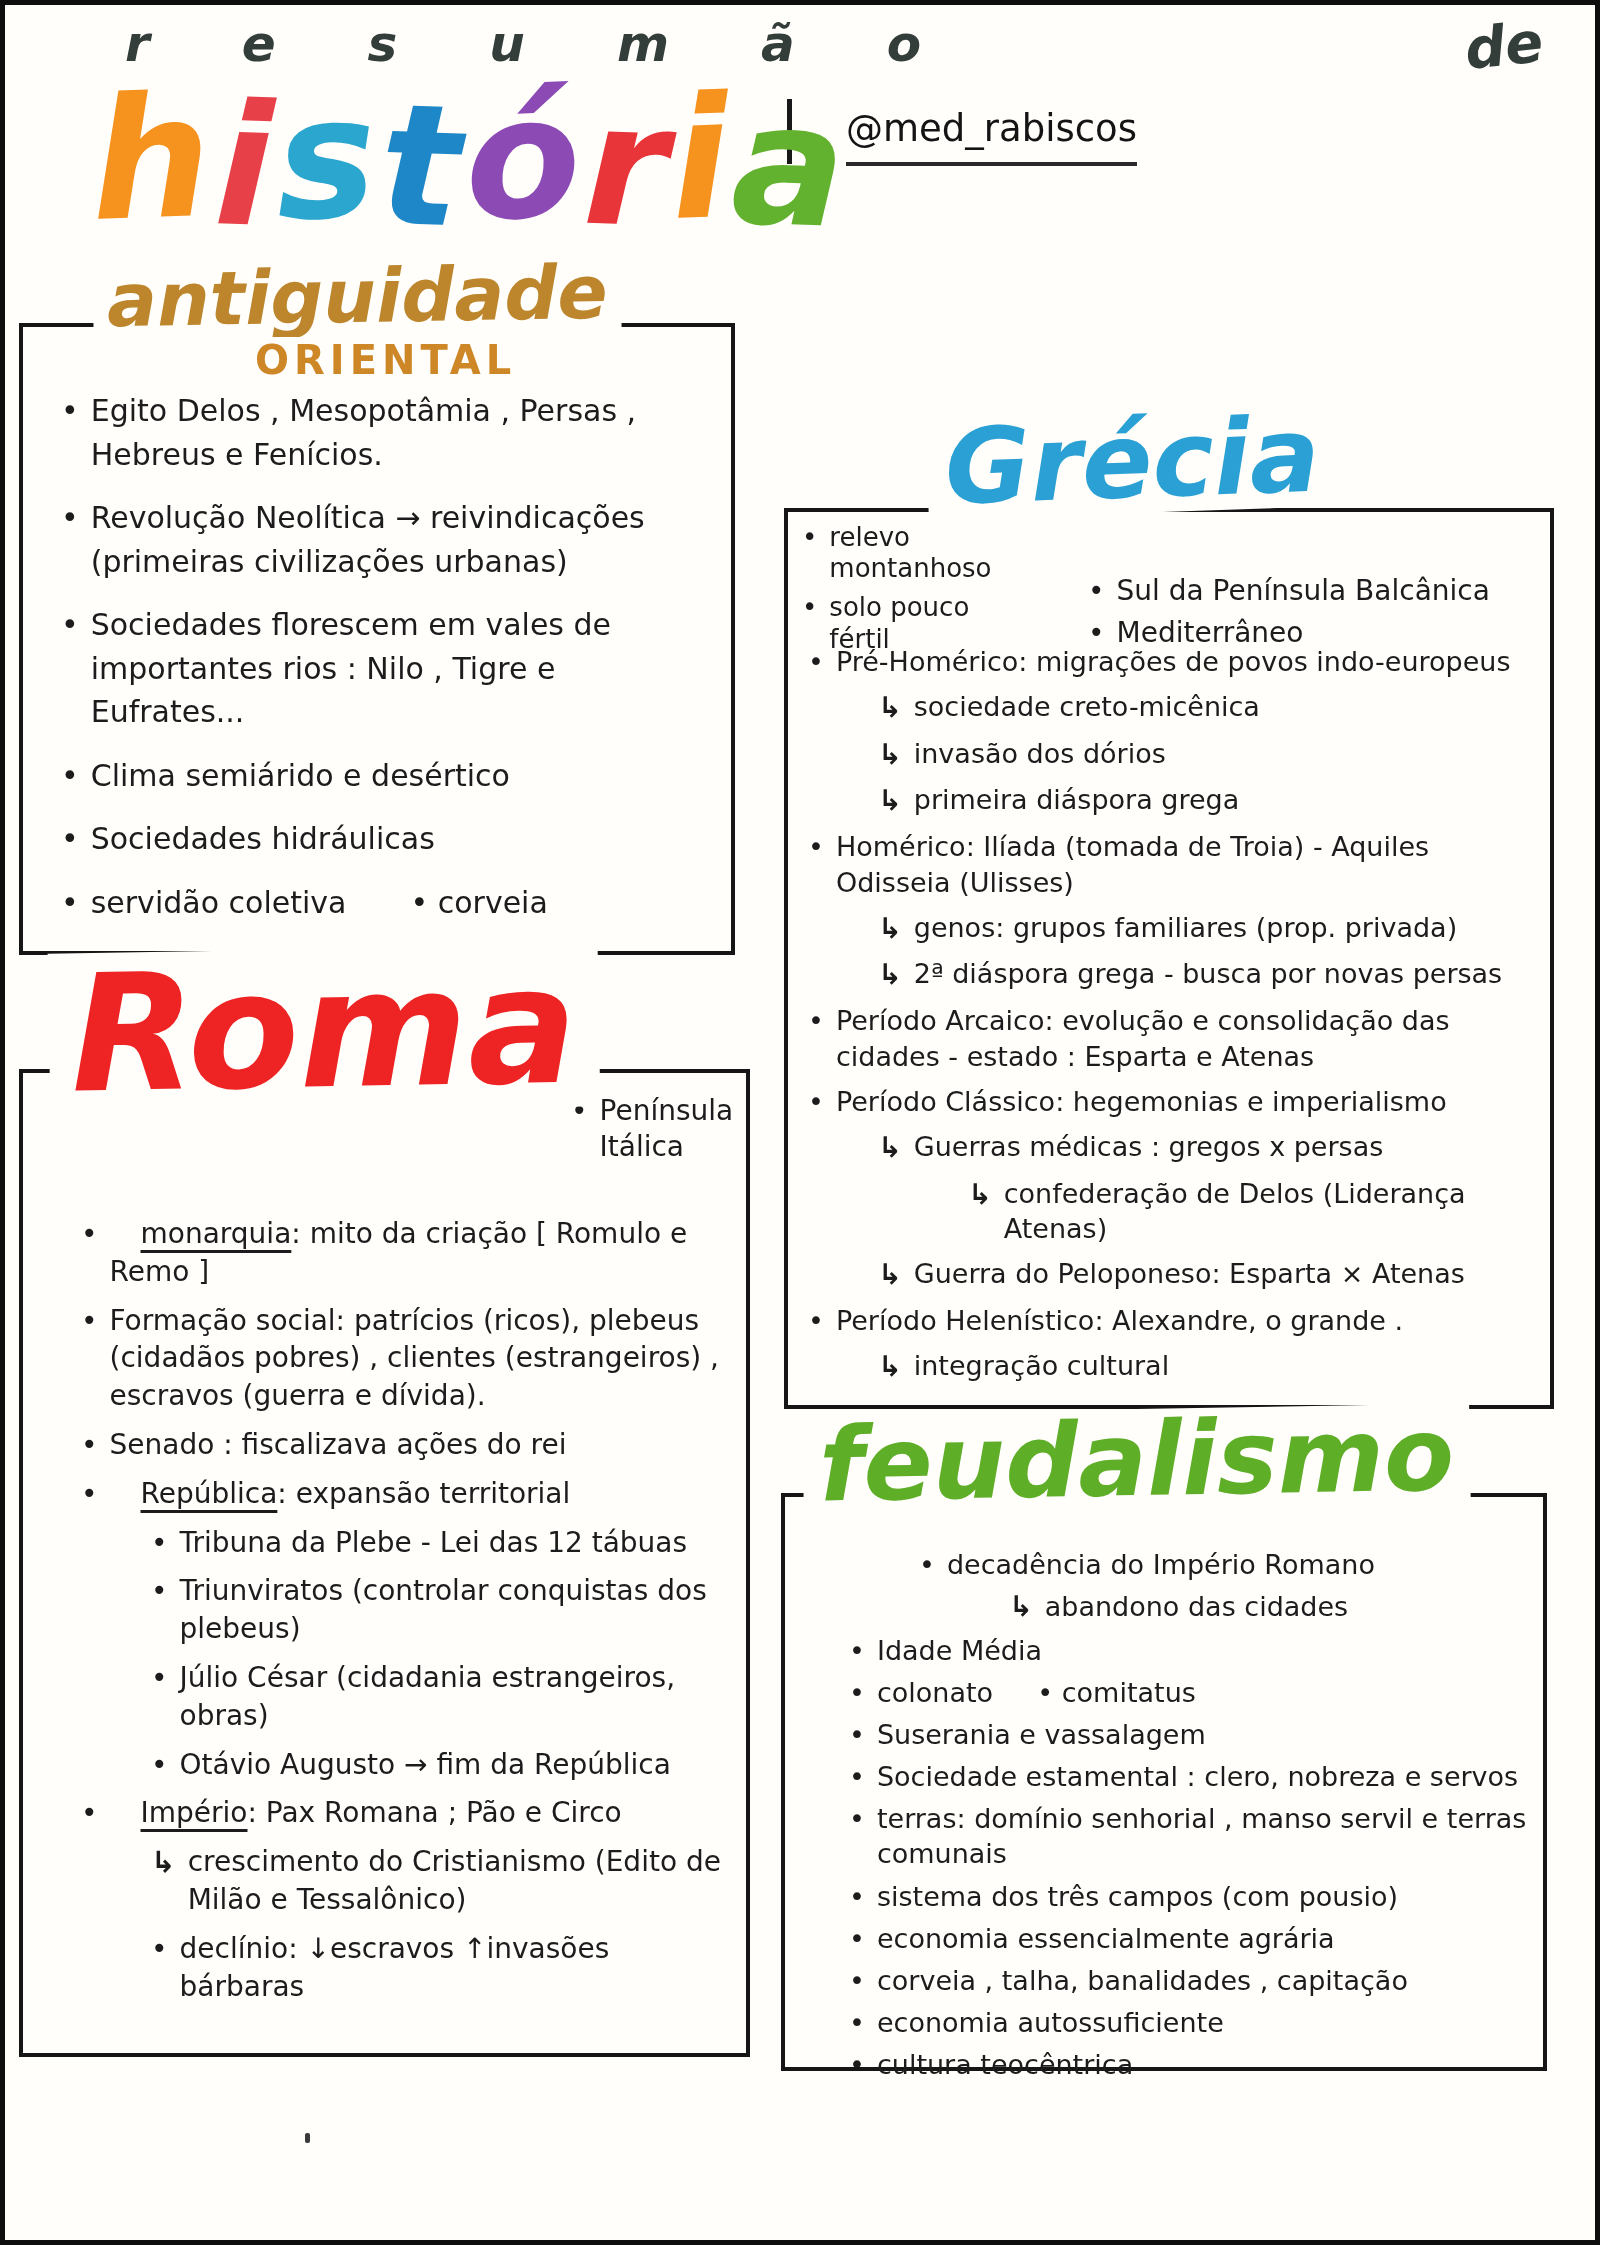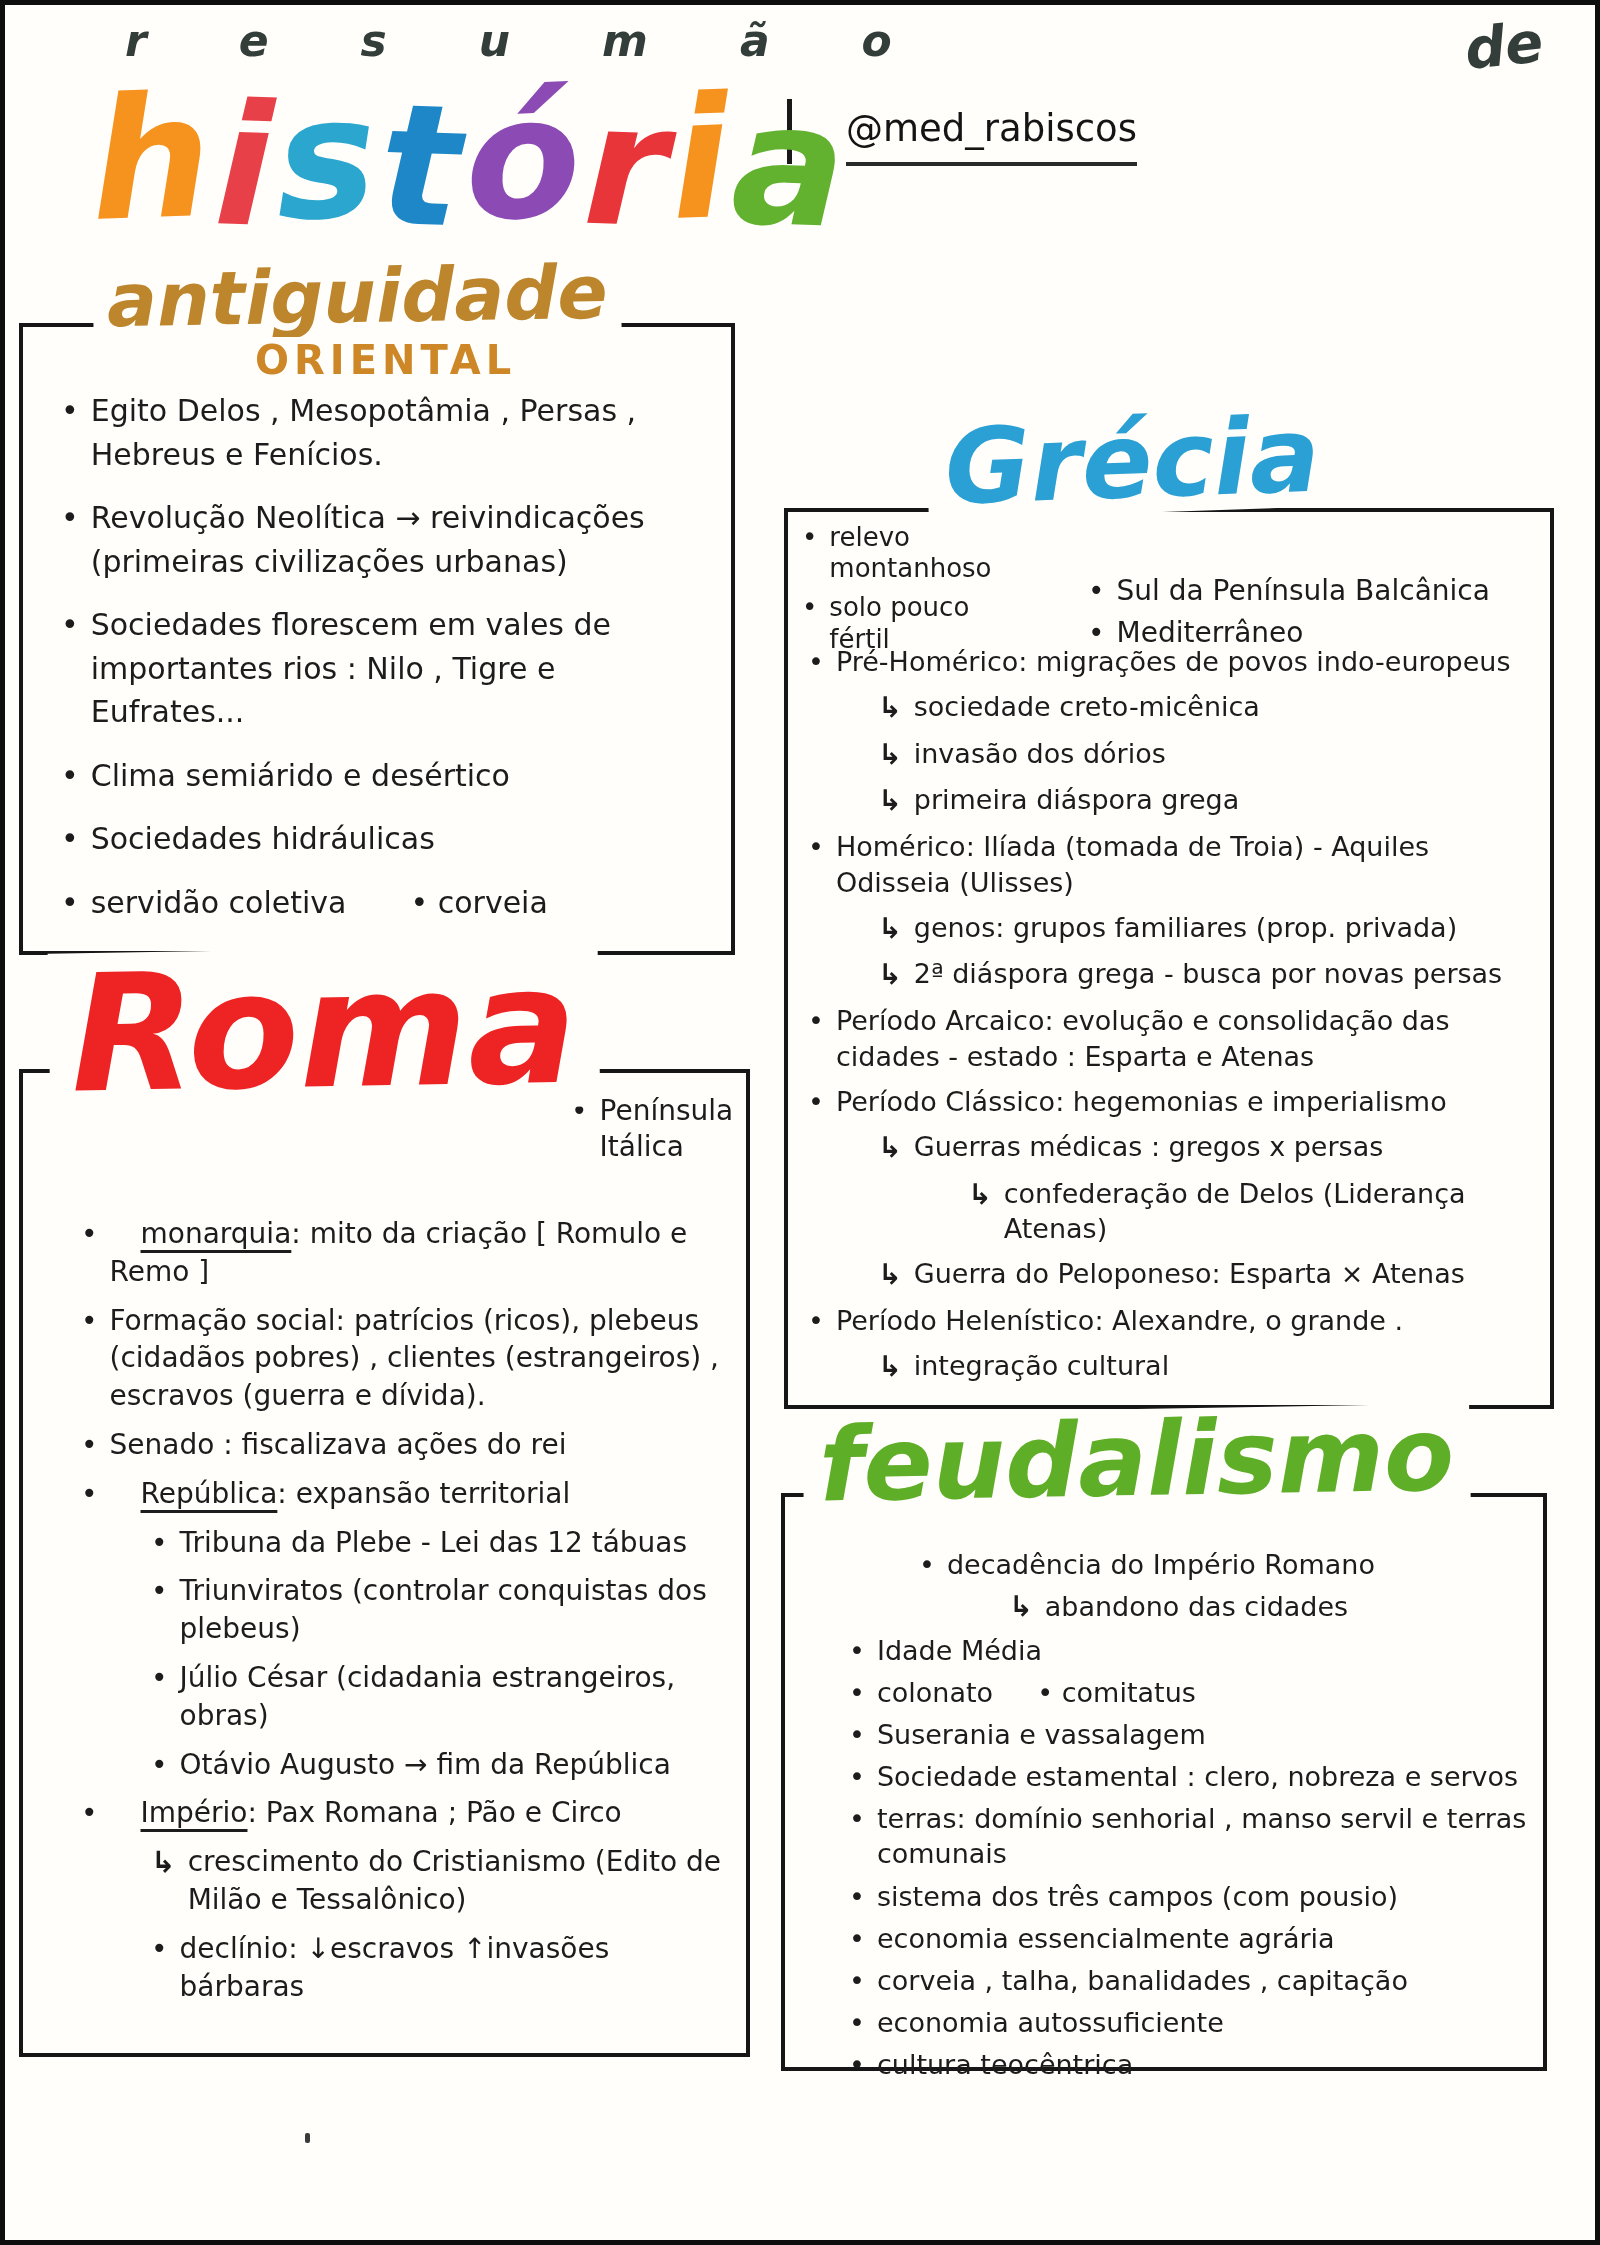--- a/index.html
+++ b/index.html
@@ -8,21 +8,21 @@
 
   .page{
     position:relative; width:1600px; height:2245px;
     background:#fffefb; border:5px solid #0e0e0e; overflow:hidden;
     color:#1c1c1c;
   }
 
   
   .topline{
     position:absolute; left:120px; top:10px;
-    font-size:44px; font-style:italic; font-weight:bold; color:#333d3a;
+    font-size:50px; font-style:italic; font-weight:bold; color:#333d3a;
     white-space:nowrap;
   }
   .resumao{ letter-spacing:92px; }
   .de{
     position:absolute; left:1460px; top:8px;
     font-size:56px; font-style:italic; font-weight:bold; color:#333d3a;
     transform:rotate(-6deg);
   }
   .handle{
     position:absolute; left:782px; top:94px;

